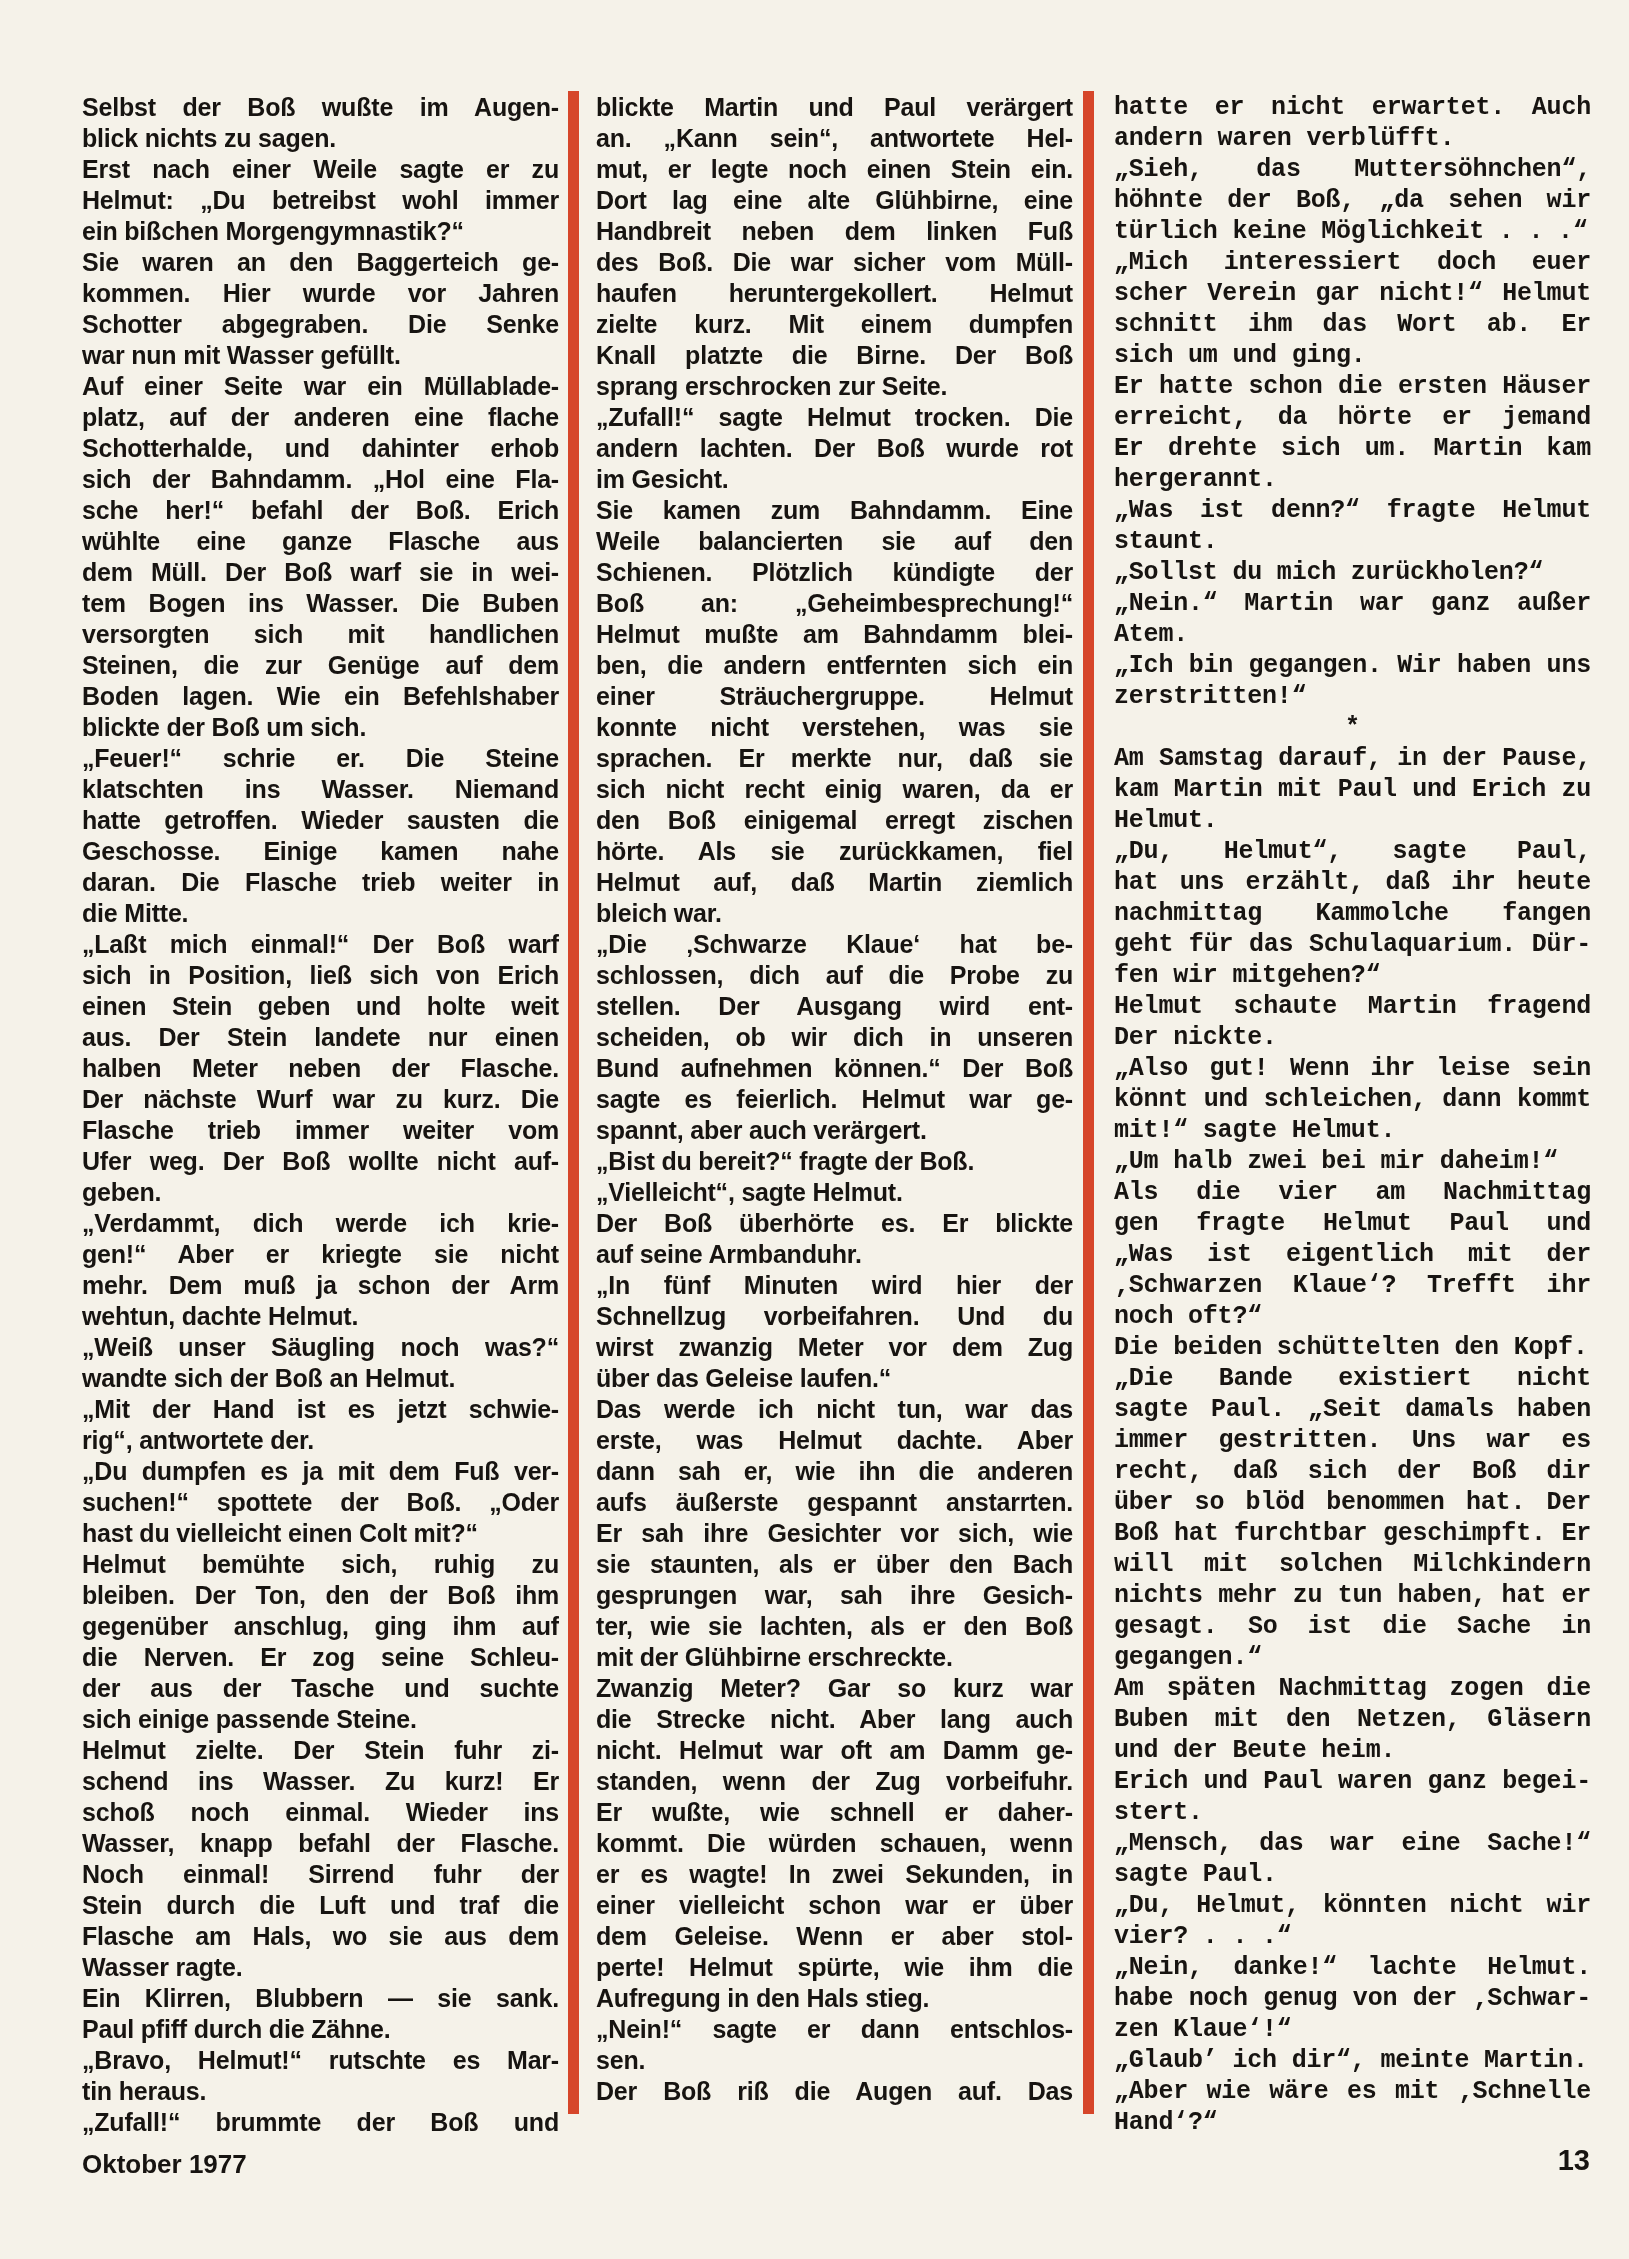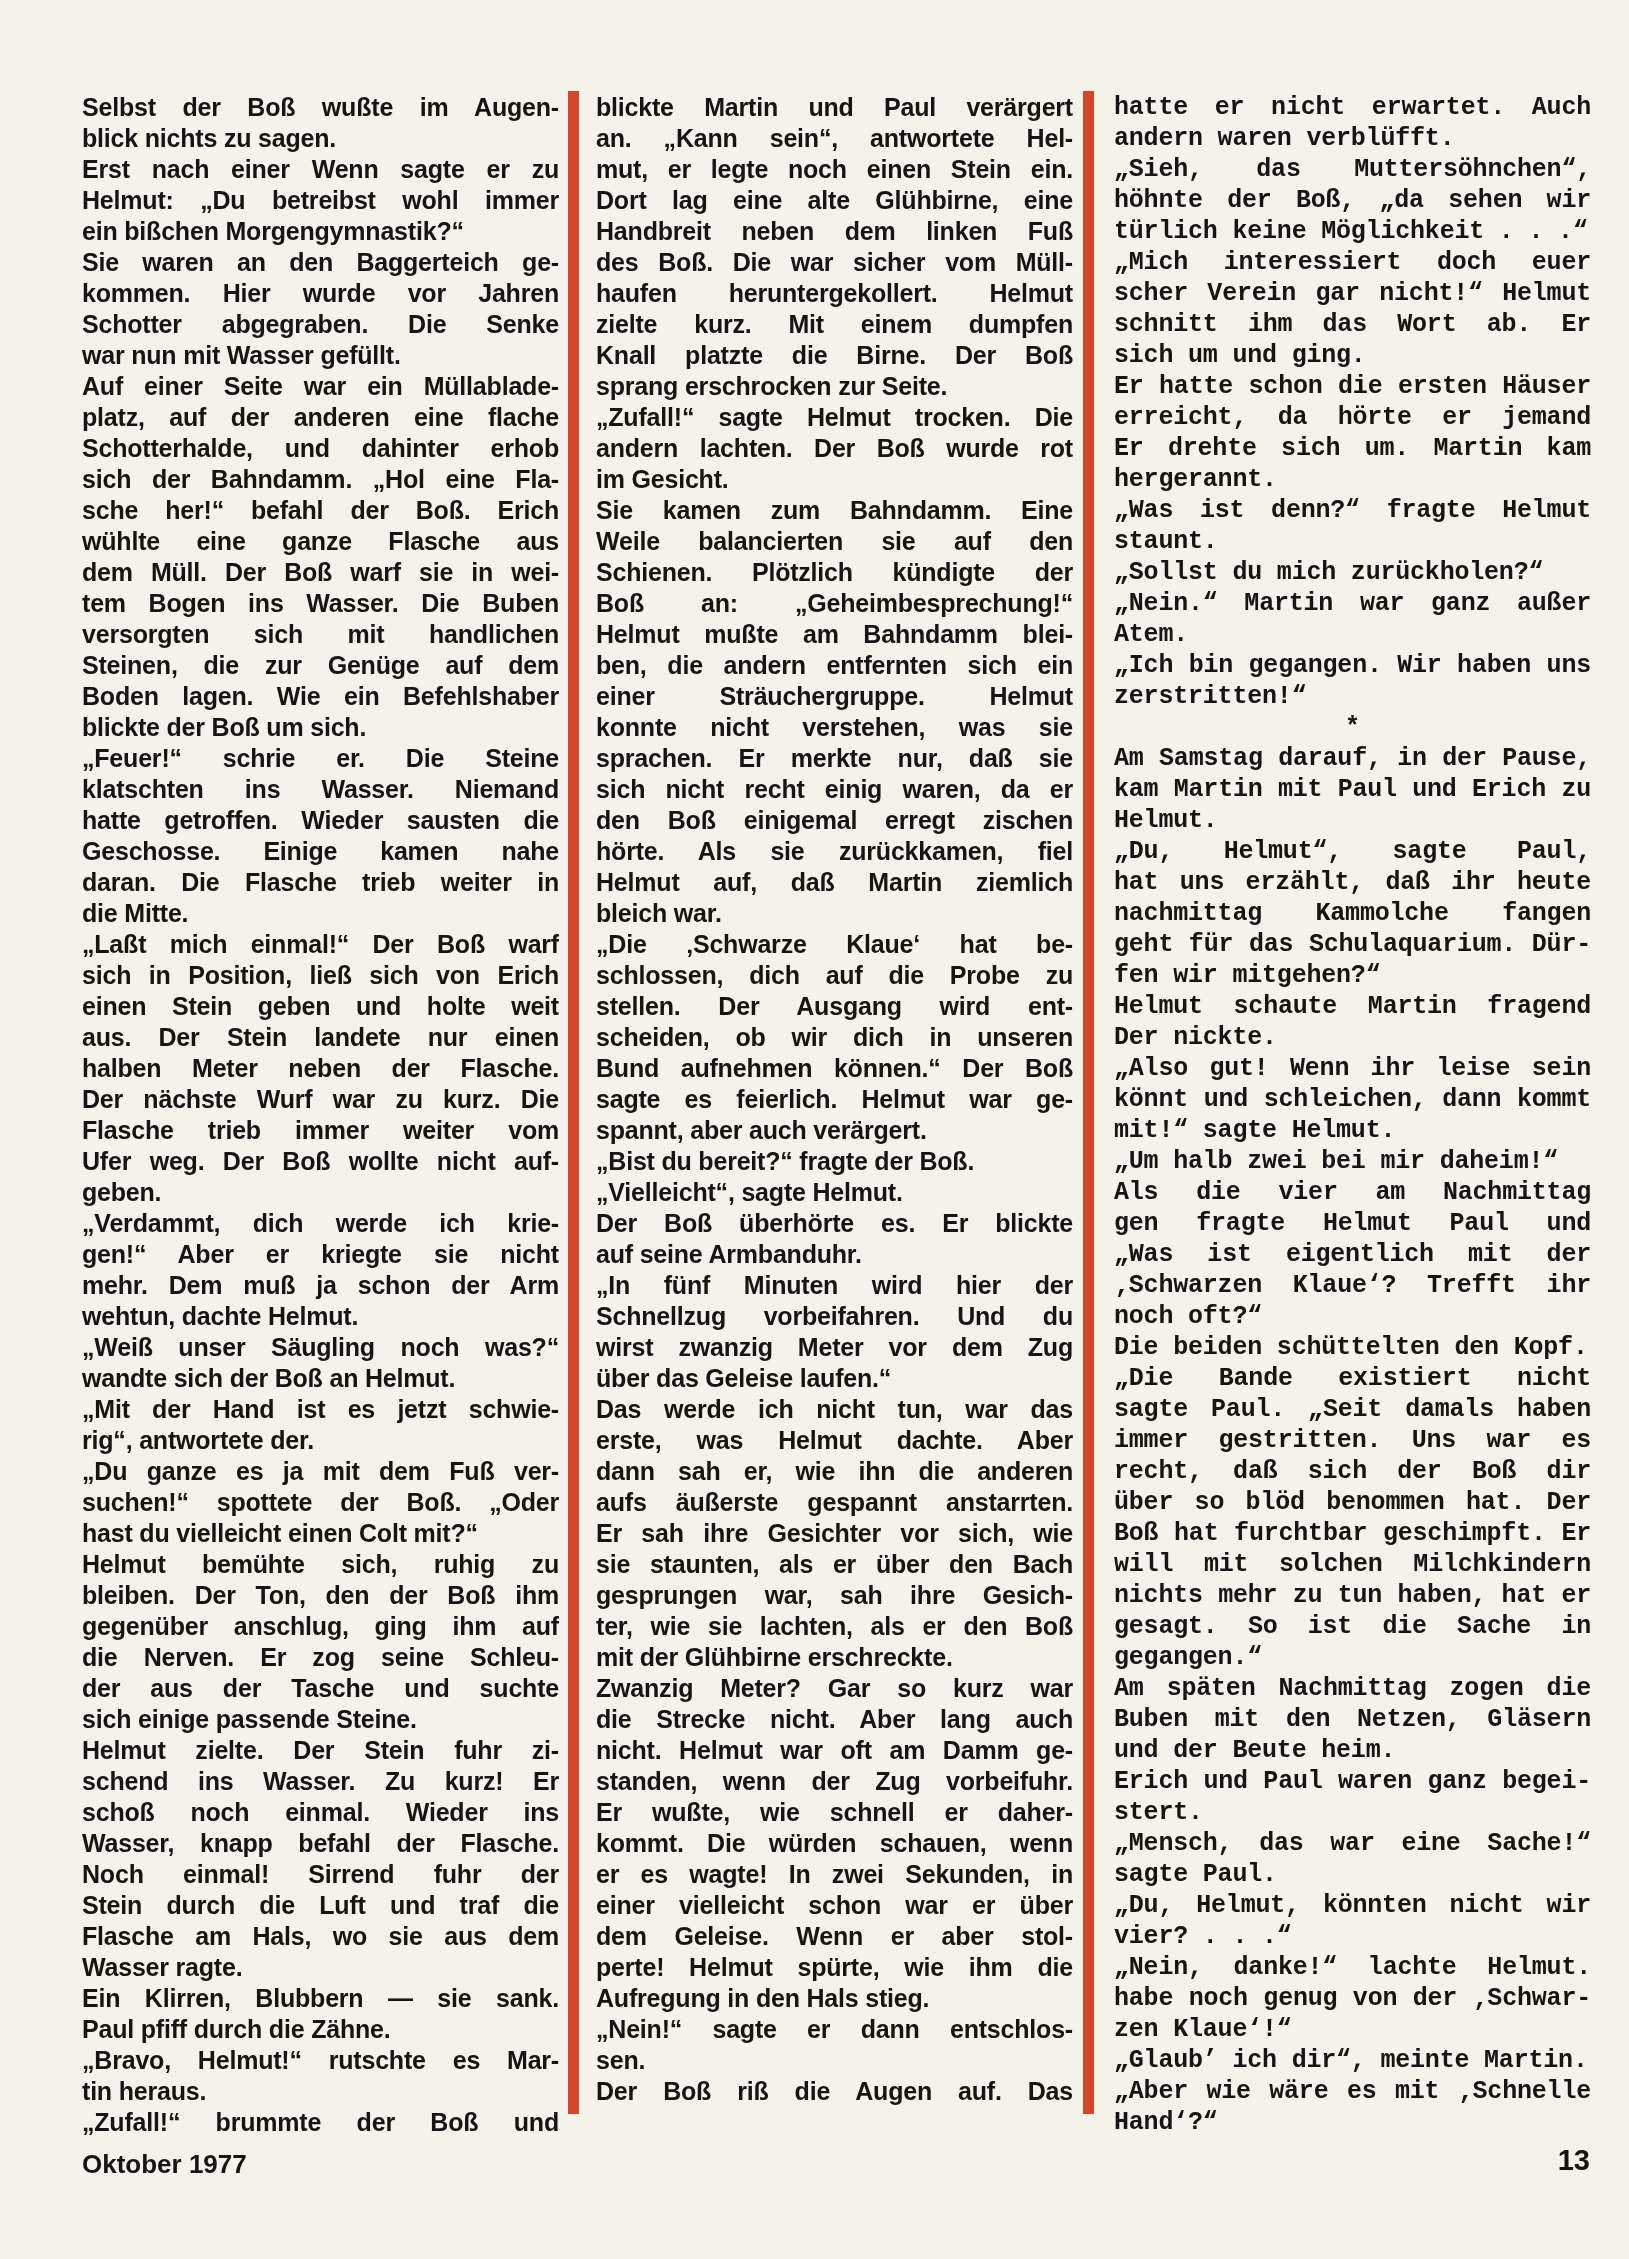--- a/index.html
+++ b/index.html
@@ -58,21 +58,21 @@
   }
 </style>
 </head>
 <body>
 
 <div class="page">
 
   <div class="col col-1">
       <div class="line j">Selbst der Boß wußte im Augen-</div>
       <div class="line l">blick nichts zu sagen.</div>
-      <div class="line j">Erst nach einer Wenn sagte er zu</div>
+      <div class="line j">Erst nach einer Weile sagte er zu</div>
       <div class="line j">Helmut: „Du betreibst wohl immer</div>
       <div class="line l">ein bißchen Morgengymnastik?“</div>
       <div class="line j">Sie waren an den Baggerteich ge-</div>
       <div class="line j">kommen. Hier wurde vor Jahren</div>
       <div class="line j">Schotter abgegraben. Die Senke</div>
       <div class="line l">war nun mit Wasser gefüllt.</div>
       <div class="line j">Auf einer Seite war ein Müllablade-</div>
       <div class="line j">platz, auf der anderen eine flache</div>
       <div class="line j">Schotterhalde, und dahinter erhob</div>
       <div class="line j">sich der Bahndamm. „Hol eine Fla-</div>
@@ -100,21 +100,21 @@
       <div class="line j">Ufer weg. Der Boß wollte nicht auf-</div>
       <div class="line l">geben.</div>
       <div class="line j">„Verdammt, dich werde ich krie-</div>
       <div class="line j">gen!“ Aber er kriegte sie nicht</div>
       <div class="line j">mehr. Dem muß ja schon der Arm</div>
       <div class="line l">wehtun, dachte Helmut.</div>
       <div class="line j">„Weiß unser Säugling noch was?“</div>
       <div class="line l">wandte sich der Boß an Helmut.</div>
       <div class="line j">„Mit der Hand ist es jetzt schwie-</div>
       <div class="line l">rig“, antwortete der.</div>
-      <div class="line j">„Du ganze es ja mit dem Fuß ver-</div>
+      <div class="line j">„Du dumpfen es ja mit dem Fuß ver-</div>
       <div class="line j">suchen!“ spottete der Boß. „Oder</div>
       <div class="line l">hast du vielleicht einen Colt mit?“</div>
       <div class="line j">Helmut bemühte sich, ruhig zu</div>
       <div class="line j">bleiben. Der Ton, den der Boß ihm</div>
       <div class="line j">gegenüber anschlug, ging ihm auf</div>
       <div class="line j">die Nerven. Er zog seine Schleu-</div>
       <div class="line j">der aus der Tasche und suchte</div>
       <div class="line l">sich einige passende Steine.</div>
       <div class="line j">Helmut zielte. Der Stein fuhr zi-</div>
       <div class="line j">schend ins Wasser. Zu kurz! Er</div>

